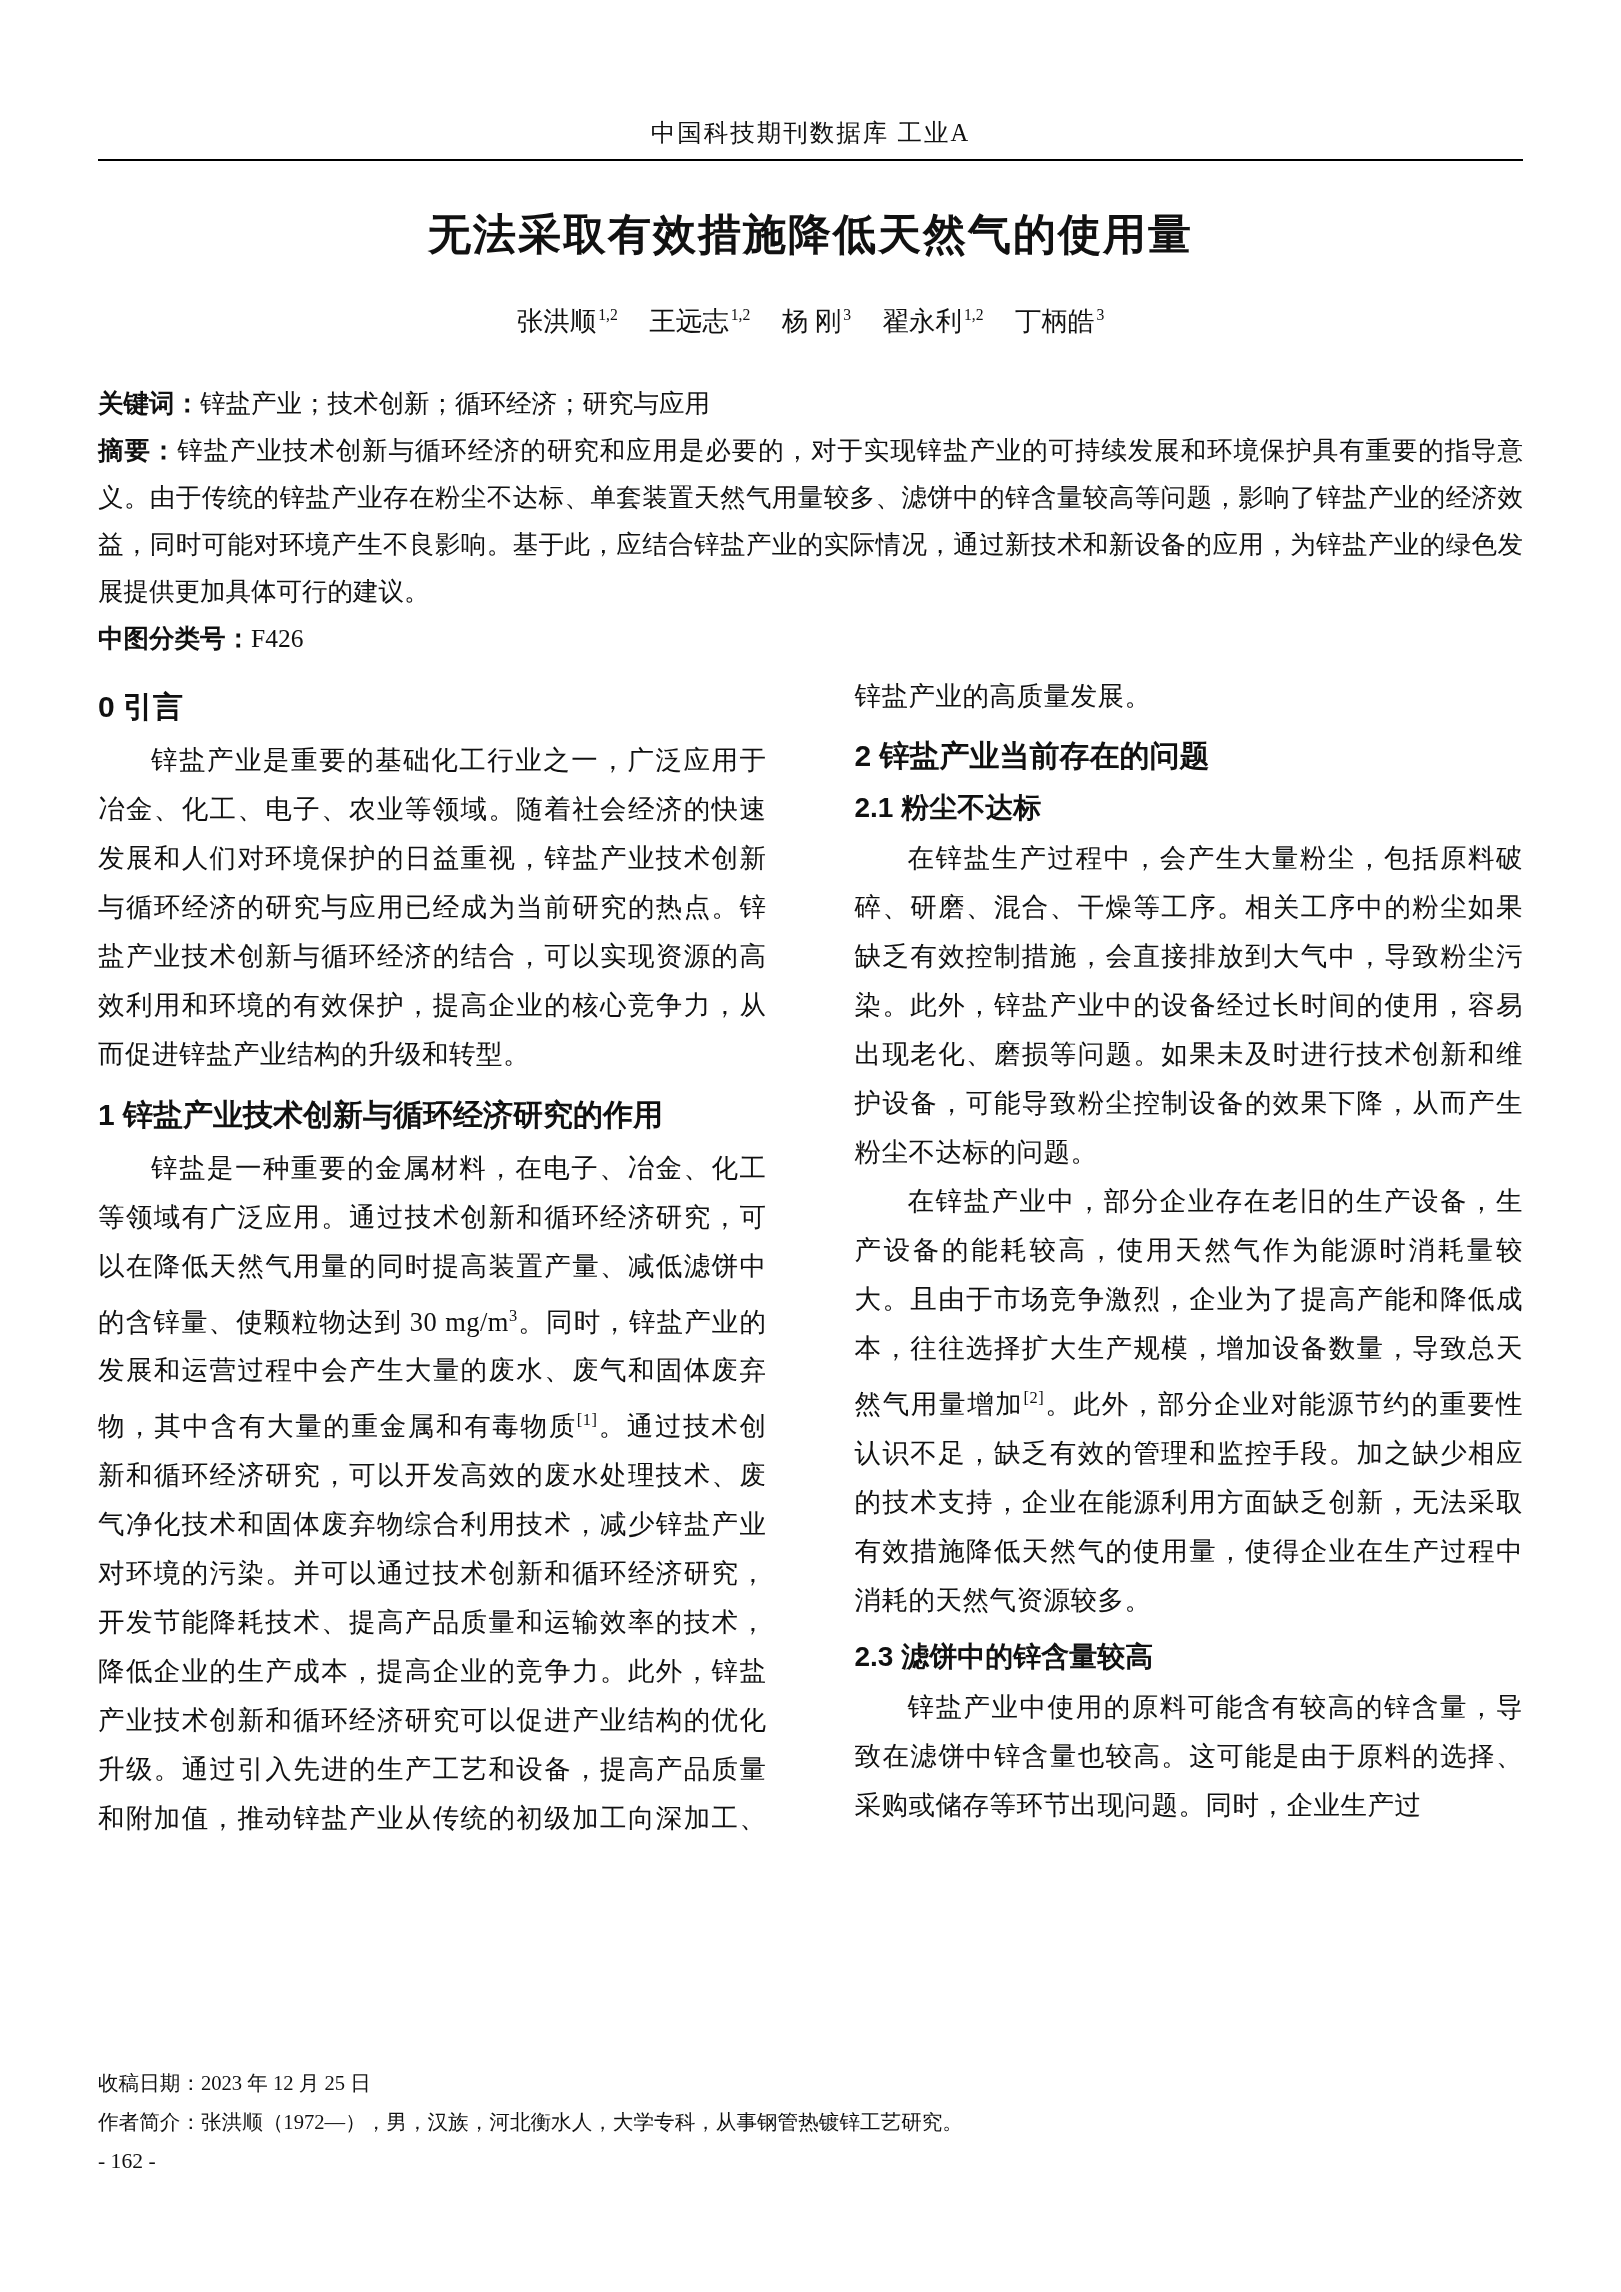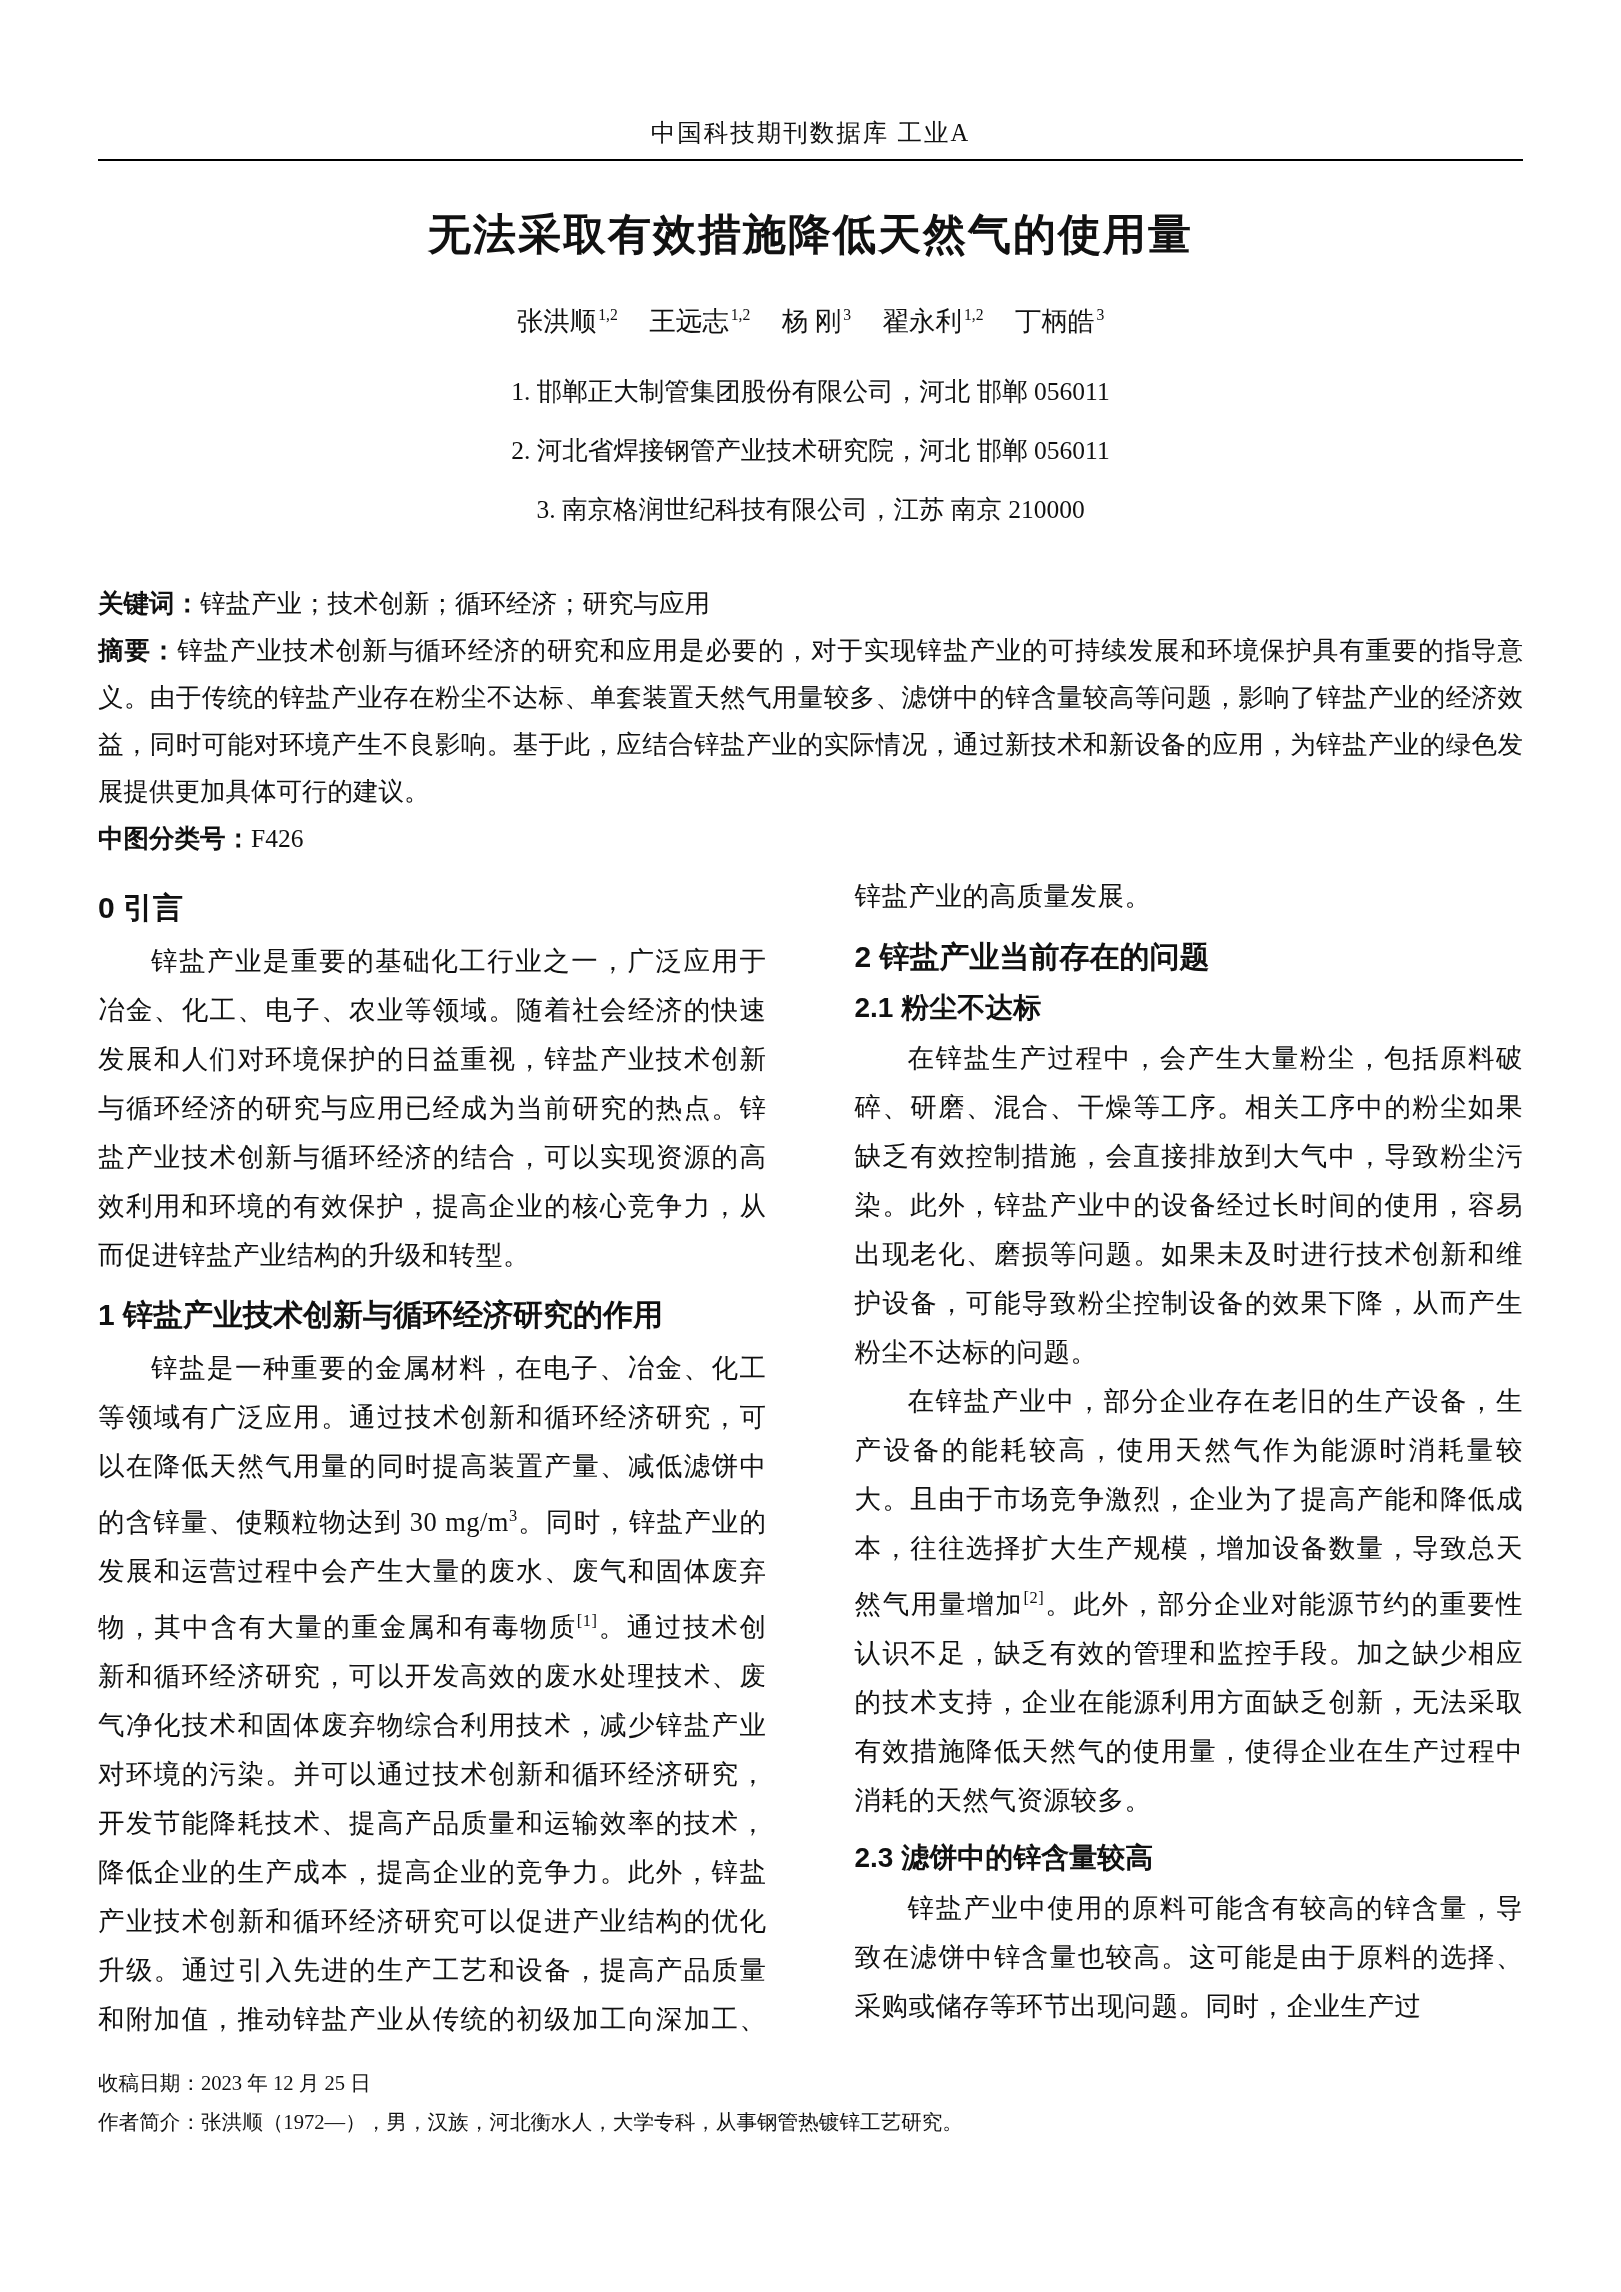--- a/index.html
+++ b/index.html
@@ -109,25 +109,20 @@
 <body>
 
 <div class="page">
 
   <div class="journal-header">中国科技期刊数据库 工业A</div>
 
   <div class="article-title">无法采取有效措施降低天然气的使用量</div>
 
   <div class="authors-line"><span class="author"><span>张洪顺</span><sup>1,2</sup></span><span class="author"><span>王远志</span><sup>1,2</sup></span><span class="author"><span>杨 刚</span><sup>3</sup></span><span class="author"><span>翟永利</span><sup>1,2</sup></span><span class="author"><span>丁柄皓</span><sup>3</sup></span></div>
 
-  <div class="affiliation-list">
-      <div class="affiliation">1. 邯郸正大制管集团股份有限公司，河北 邯郸 056011</div>
-      <div class="affiliation">2. 河北省焊接钢管产业技术研究院，河北 邯郸 056011</div>
-      <div class="affiliation">3. 南京格润世纪科技有限公司，江苏 南京 210000</div>
-    </div>
 
   <div class="meta-block">
     <p class="meta-row"><span class="meta-label">关键词：</span><span>锌盐产业；技术创新；循环经济；研究与应用</span></p>
     <p class="meta-row"><span class="meta-label">摘要：</span><span>锌盐产业技术创新与循环经济的研究和应用是必要的，对于实现锌盐产业的可持续发展和环境保护具有重要的指导意义。由于传统的锌盐产业存在粉尘不达标、单套装置天然气用量较多、滤饼中的锌含量较高等问题，影响了锌盐产业的经济效益，同时可能对环境产生不良影响。基于此，应结合锌盐产业的实际情况，通过新技术和新设备的应用，为锌盐产业的绿色发展提供更加具体可行的建议。</span></p>
     <p class="meta-row"><span class="meta-label">中图分类号：</span><span>F426</span></p>
   </div>
 
   <div class="columns">
     <div class="column" id="col-left">
         <div class="sec-h1">0 引言</div>
@@ -142,16 +137,17 @@
         <p class="body-p"><span>在锌盐生产过程中，会产生大量粉尘，包括原料破碎、研磨、混合、干燥等工序。相关工序中的粉尘如果缺乏有效控制措施，会直接排放到大气中，导致粉尘污染。此外，锌盐产业中的设备经过长时间的使用，容易出现老化、磨损等问题。如果未及时进行技术创新和维护设备，可能导致粉尘控制设备的效果下降，从而产生粉尘不达标的问题。</span></p>
         <p class="body-p"><span>在锌盐产业中，部分企业存在老旧的生产设备，生产设备的能耗较高，使用天然气作为能源时消耗量较大。且由于市场竞争激烈，企业为了提高产能和降低成本，往往选择扩大生产规模，增加设备数量，导致总天然气用量增加</span><sup>[2]</sup><span>。此外，部分企业对能源节约的重要性认识不足，缺乏有效的管理和监控手段。加之缺少相应的技术支持，企业在能源利用方面缺乏创新，无法采取有效措施降低天然气的使用量，使得企业在生产过程中消耗的天然气资源较多。</span></p>
         <div class="sec-h2">2.3 滤饼中的锌含量较高</div>
         <p class="body-p"><span>锌盐产业中使用的原料可能含有较高的锌含量，导致在滤饼中锌含量也较高。这可能是由于原料的选择、采购或储存等环节出现问题。同时，企业生产过</span></p>
       </div>
   </div>
 
   <div class="footnote">
     <div>收稿日期：2023 年 12 月 25 日</div>
     <div>作者简介：张洪顺（1972—），男，汉族，河北衡水人，大学专科，从事钢管热镀锌工艺研究。</div>
+    <div class="page-number">- 162 -</div>
   </div>
 
 </div>
 
 
 </body></html>

